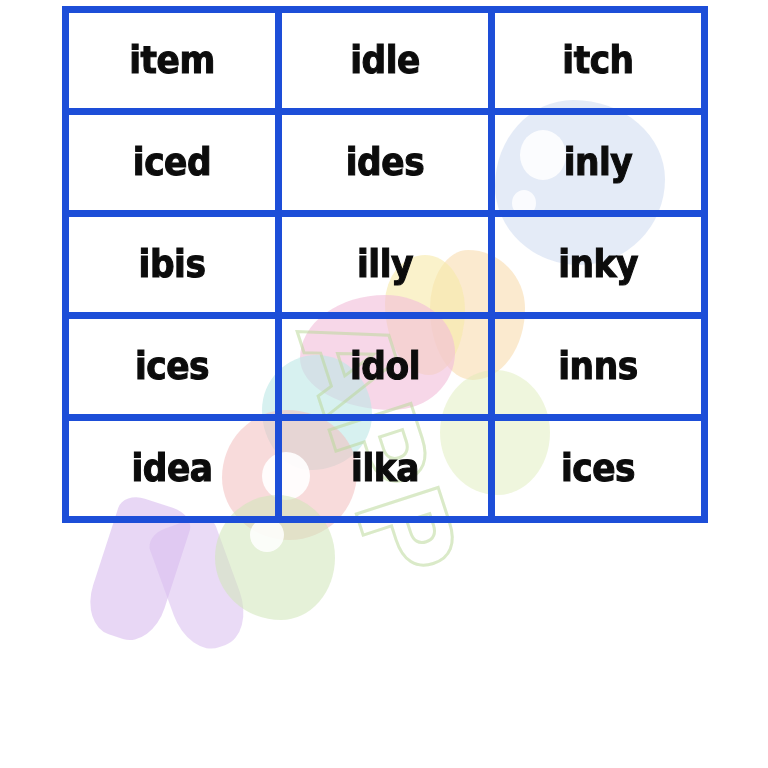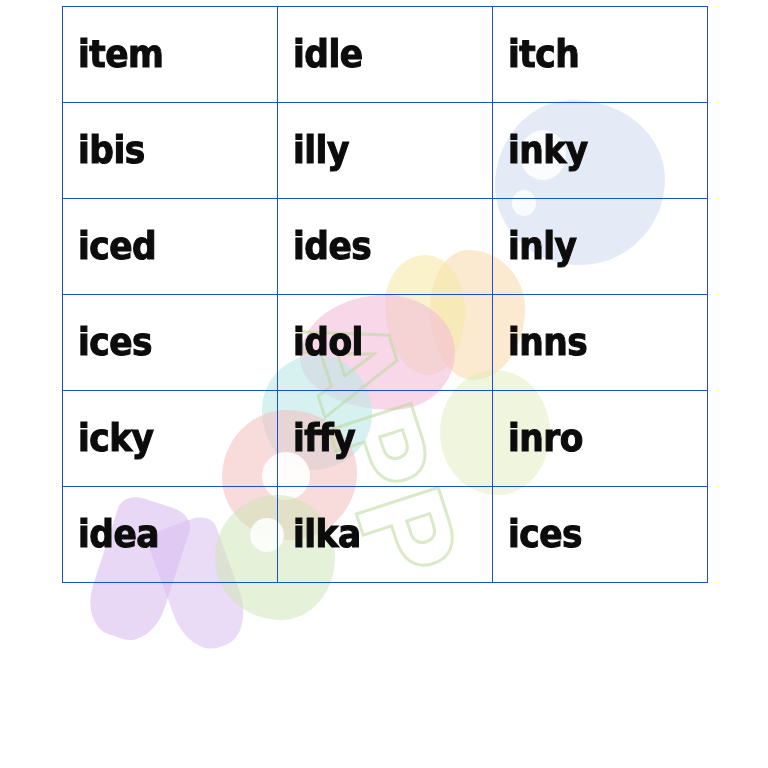--- a/index.html
+++ b/index.html
@@ -48,23 +48,23 @@
   #word-table {
     position: absolute;
     left: 62px;
     top: 6px;
     width: 646px;
     border-collapse: collapse;
     table-layout: fixed;
     z-index: 3;
   }
   #word-table td {
-    border: 1px solid #1d4ed8;
+    border: 7px solid #1d4ed8;
     height: 79px;
-    text-align: left;
+    text-align: center;
     vertical-align: middle;
     padding: 8px;
     background: transparent;
   }
   .word {
     display: block;
     font-family: "DejaVu Sans", "Liberation Sans", sans-serif;
     font-weight: 900;
     font-size: 37px;
     letter-spacing: -0.5px;
@@ -132,60 +132,49 @@
           </td>
         <td>
             <span class="word">idle</span>
           </td>
         <td>
             <span class="word">itch</span>
           </td>
       </tr>
       <tr>
         <td>
+            <span class="word">iced</span>
+          </td>
+        <td>
+            <span class="word">ides</span>
+          </td>
+        <td>
+            <span class="word">inly</span>
+          </td>
+      </tr>
+      <tr>
+        <td>
             <span class="word">ibis</span>
           </td>
         <td>
             <span class="word">illy</span>
           </td>
         <td>
             <span class="word">inky</span>
           </td>
       </tr>
       <tr>
         <td>
-            <span class="word">iced</span>
-          </td>
-        <td>
-            <span class="word">ides</span>
-          </td>
-        <td>
-            <span class="word">inly</span>
-          </td>
-      </tr>
-      <tr>
-        <td>
             <span class="word">ices</span>
           </td>
         <td>
             <span class="word">idol</span>
           </td>
         <td>
             <span class="word">inns</span>
-          </td>
-      </tr>
-      <tr>
-        <td>
-            <span class="word">icky</span>
-          </td>
-        <td>
-            <span class="word">iffy</span>
-          </td>
-        <td>
-            <span class="word">inro</span>
           </td>
       </tr>
       <tr>
         <td>
             <span class="word">idea</span>
           </td>
         <td>
             <span class="word">ilka</span>
           </td>
         <td>

